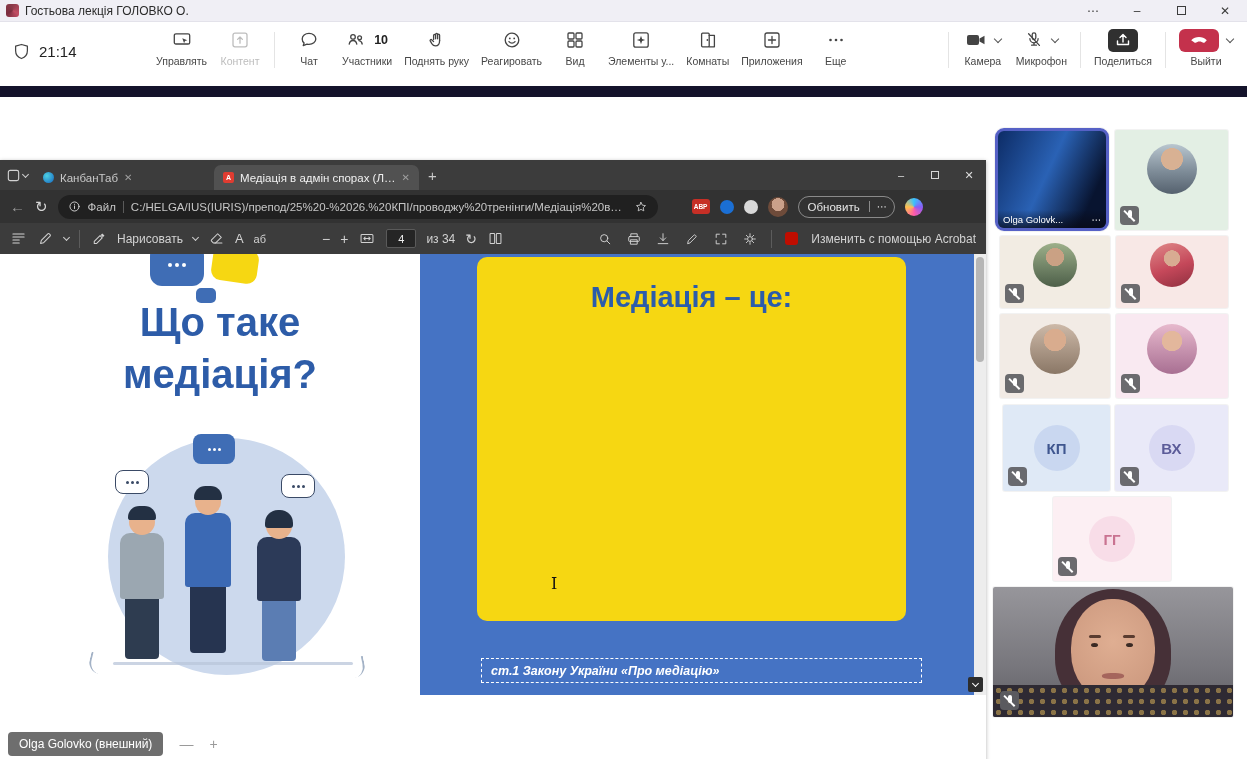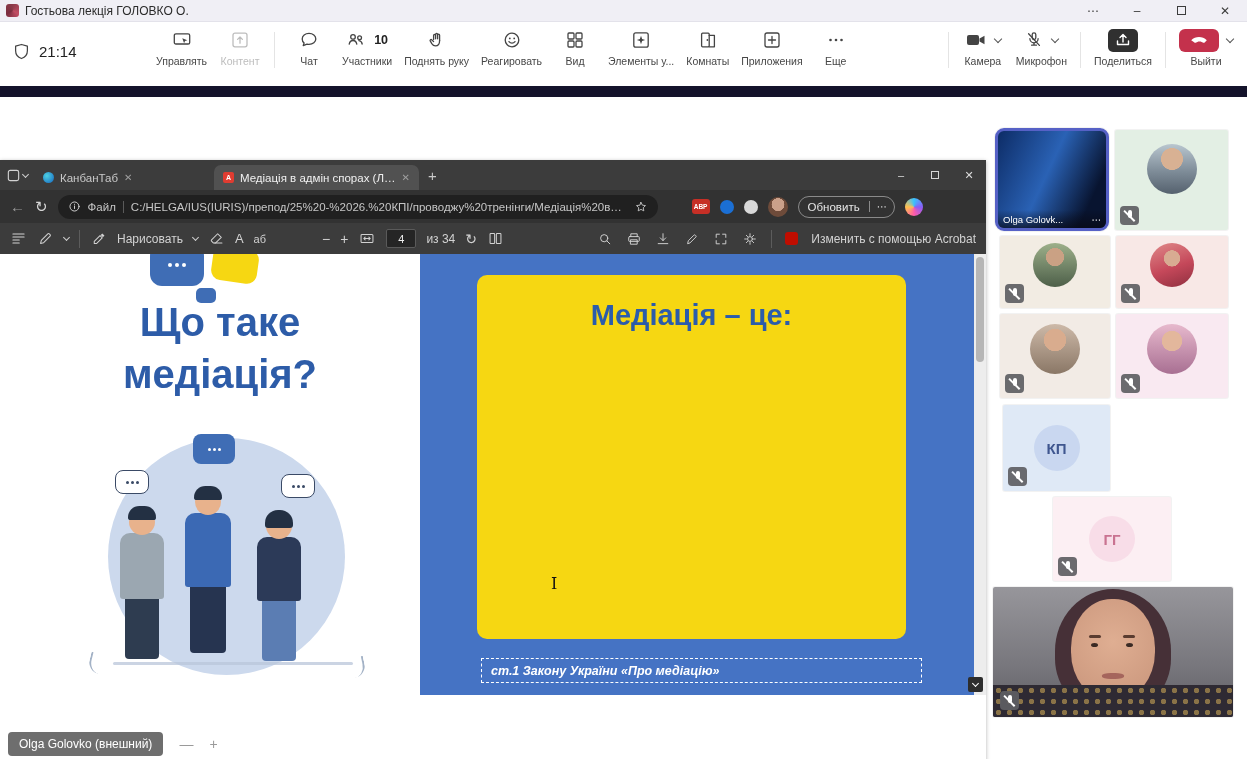--- a/index.html
+++ b/index.html
@@ -87,21 +87,21 @@
   .p-hair { position:absolute; top:-3px; left:-1px; right:-1px; height:14px; border-radius:13px 13px 3px 3px; background:#233043; }
   .p-torso { border-radius:10px 10px 3px 3px; margin-top:-2px; }
   .p-legs { border-radius:0 0 4px 4px; }
   .tbub { position:absolute; border-radius:8px; display:flex; align-items:center; justify-content:center; gap:2px; }
   .tbub i { width:3px; height:3px; border-radius:50%; display:block; }
   .tbub.wh { background:#fff; border:1.5px solid #3a4a66; } .tbub.wh i { background:#3a4a66; }
   .tbub.bl { background:#3f6db5; } .tbub.bl i { background:#fff; }
   .gline { position:absolute; left:28px; bottom:16px; width:240px; height:3px; background:#b9c6da; border-radius:2px; opacity:.75; }
   .plant { position:absolute; width:14px; height:20px; border-left:2px solid #a3b2c6; border-radius:0 0 0 12px; }
   .bluepanel { position:absolute; left:420px; top:0; width:556px; height:441px; background:#4573c4; }
-  .ybox { position:absolute; left:57px; top:21px; width:429px; height:364px; border-radius:10px; background:#f6d712; }
+  .ybox { position:absolute; left:57px; top:3px; width:429px; height:364px; border-radius:10px; background:#f6d712; }
   .ybox .bt { margin-top:24px; text-align:center; font-size:29px; font-weight:bold; color:#2b5cab; }
   .ybox .bb { margin:16px 26px 0; font-size:20px; font-weight:bold; line-height:36px; color:#2b5cab; white-space:pre-line; }
   .cit { position:absolute; left:61px; top:404px; width:441px; height:25px; border:1.5px dashed #fff; color:#fff; font-style:italic; font-weight:bold; font-size:12.5px; display:flex; align-items:center; padding:0 9px; }
   .ibeam { position:absolute; left:551px; top:320px; font-family:"DejaVu Serif", serif; font-size:16px; color:#111; }
   .pdf-scroll { position:absolute; right:0; top:0; width:12px; height:441px; background:#ededed; }
   .pdf-thumb { position:absolute; right:2px; top:3px; width:8px; height:105px; background:#b6b6b6; border-radius:4px; }
   .pgdown { position:absolute; right:3px; bottom:3px; width:15px; height:15px; background:#2d2d2d; border-radius:2px; display:flex; align-items:center; justify-content:center; cursor:pointer; }
   .pgdown i { width:5px; height:5px; border-right:1.4px solid #fff; border-bottom:1.4px solid #fff; transform:rotate(45deg); margin-top:-2px; }
 
   
@@ -554,20 +554,26 @@
     <span class="micoff"></span>
   </div>
 
   <div class="tile" style="left:1003px;top:405px;width:107px;height:86px;background:#dfe9f6">
     <div class="inic" style="width:46px;height:46px;background:#c9d7f0;color:#3f568f">
       <span>КП</span>
     </div>
     <span class="micoff"></span>
   </div>
 
+  <div class="tile" style="left:1115px;top:405px;width:113px;height:86px;background:#e9e9f8">
+    <div class="inic" style="width:46px;height:46px;background:#d9d9f3;color:#5c5c99">
+      <span>ВХ</span>
+    </div>
+    <span class="micoff"></span>
+  </div>
 
   <div class="tile" style="left:1053px;top:497px;width:118px;height:84px;background:#fceff3">
     <div class="inic" style="width:46px;height:46px;background:#f8dde8;color:#c97391">
       <span>ГГ</span>
     </div>
     <span class="micoff"></span>
   </div>
 
   <div class="tile" style="left:993px;top:587px;width:240px;height:130px;background:linear-gradient(180deg,#97969b,#77767c 62%,#5e5d63)">
     <div class="hairL"></div>

